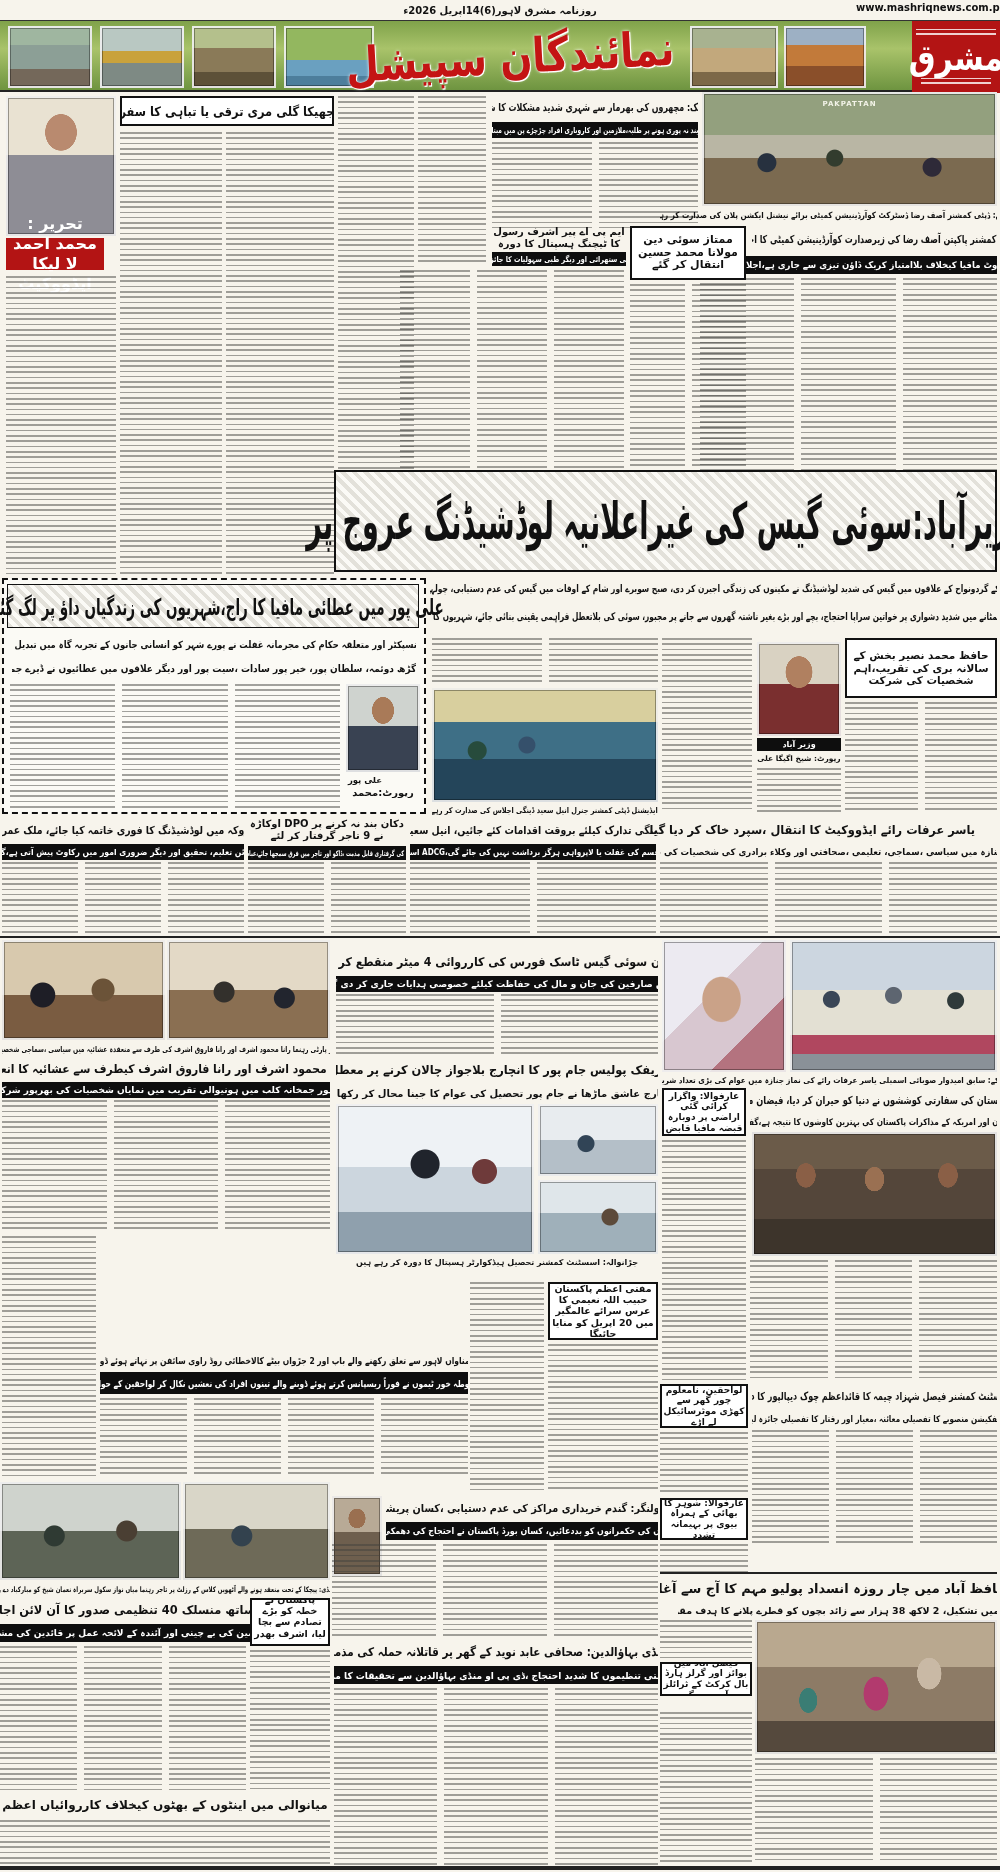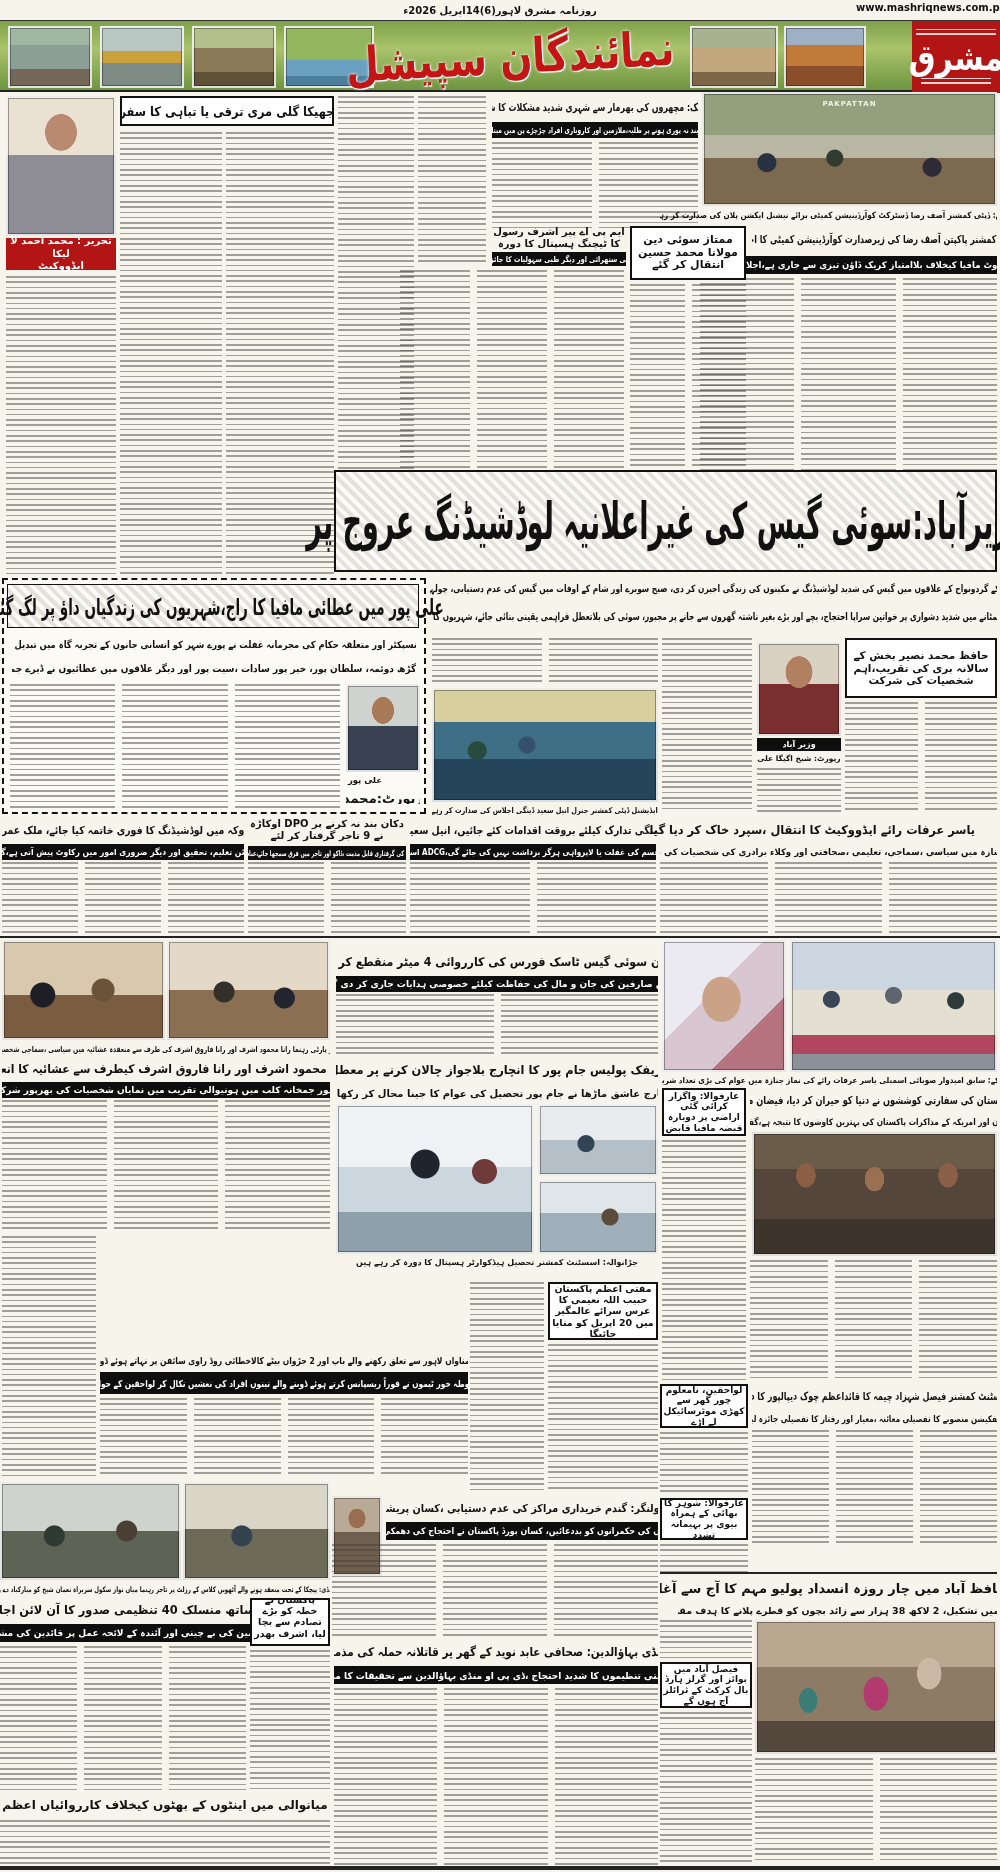--- a/index.html
+++ b/index.html
@@ -44,21 +44,21 @@
       <div class="wstripe" style="width:80px;height:8px;margin-bottom:2px"></div>
       <div style="font-size:30px;font-weight:900;transform:scale(1,1.15)">مشرق</div>
       <div class="wstripe" style="width:70px;height:7px;margin-top:2px"></div>
     </div>
   </div>
 
   <div class="abs boxh hl" style="left:120px;top:96px;width:214px;height:30px;font-size:13px">
       <span class="fit" style="--sx:.88">"جھیکا گلی مری ترقی یا تباہی کا سفر"</span>
     </div>
   <div class="abs ph" style="left:6px;top:96px;width:110px;height:140px;background-image:radial-gradient(ellipse 26px 30px at 50% 26%,#b98a6f 0 60%,transparent 62%),linear-gradient(180deg,#e9e2d2 0 42%,#8e8d95 42% 100%)"></div>
-  <div class="abs redbox" style="left:6px;top:238px;width:110px;height:32px;font-size:10px">
+  <div class="abs redbox" style="left:6px;top:238px;width:98px;height:32px;font-size:16px">
     <div>تحریر : محمد احمد لا لیکا</div>
     <div>ایڈووکیٹ</div>
   </div>
   <div class="abs tx" style="left:6px;top:276px;width:110px;height:298px"></div>
   <div class="abs tx" style="left:120px;top:132px;width:102px;height:442px"></div>
   <div class="abs tx" style="left:226px;top:132px;width:108px;height:442px"></div>
   <div class="abs tx" style="left:338px;top:96px;width:76px;height:378px"></div>
   <div class="abs tx" style="left:418px;top:96px;width:68px;height:170px"></div>
 
   <div class="abs hl" style="left:492px;top:94px;width:206px;height:26px;font-size:11px">
@@ -142,21 +142,21 @@
     <div class="abs hl" style="left:8px;top:78px;width:404px;height:20px;font-size:10px">
         <span class="fit" style="--sx:.9">خان گڑھ دوئمہ، سلطان پور، خیر پور سادات ،سیت پور اور دیگر علاقوں میں عطائیوں نے ڈیرے جما لئے</span>
       </div>
     <div class="abs cols" style="left:6px;top:104px;width:330px;height:124px">
         <div class="tx"></div>
         <div class="tx"></div>
         <div class="tx"></div>
       </div>
     <div class="abs ph" style="left:342px;top:104px;width:74px;height:88px;background-image:radial-gradient(ellipse 18px 22px at 50% 30%,#a97a58 0 60%,transparent 62%),linear-gradient(180deg,#cfd3cf 0 48%,#394252 48%)"></div>
     <div class="abs cap" style="left:324px;top:194px;width:74px;height:12px;font-size:8.5px">علی پور</div>
-    <div class="abs cap" style="left:342px;top:213px;width:74px;height:11px;font-size:13px">رپورٹ:محمد</div>
+    <div class="abs cap" style="left:342px;top:207px;width:74px;height:11px;font-size:10px">رپورٹ:محمد</div>
   </div>
 
   <div class="abs ph" style="left:432px;top:688px;width:226px;height:114px;background-image:radial-gradient(circle at 20% 55%,#274b3c 0 9px,transparent 10px),radial-gradient(circle at 42% 50%,#35506b 0 8px,transparent 9px),linear-gradient(180deg,#d8cf9e 0 30%,#3e6f86 30% 62%,#24455a 62%)"></div>
   <div class="abs cap" style="left:432px;top:804px;width:226px;height:12px;font-size:8px">
       <span class="fit" style="--sx:.82">اٹک: ایڈیشنل ڈپٹی کمشنر جنرل انیل سعید ڈینگی اجلاس کی صدارت کر رہے ہیں</span>
     </div>
 
   <div class="abs hr" style="left:0;top:936px;width:1000px;height:2px"></div>
 
   <div class="abs hl" style="left:644px;top:818px;width:337px;height:24px;font-size:12px">
@@ -357,17 +357,17 @@
     </div>
   <div class="abs hl" style="left:678px;top:1602px;width:319px;height:16px;font-size:9.5px">
       <span class="fit">ٹیمیں تشکیل، 2 لاکھ 38 ہزار سے زائد بچوں کو قطرے پلانے کا ہدف مقرر</span>
     </div>
   <div class="abs ph" style="left:755px;top:1620px;width:242px;height:134px;background-image:radial-gradient(ellipse 20px 26px at 72% 40%,#c9b9a5 0 60%,transparent 62%),radial-gradient(ellipse 22px 30px at 50% 55%,#b23a6e 0 55%,transparent 58%),radial-gradient(ellipse 16px 22px at 22% 60%,#3a7d74 0 55%,transparent 58%),linear-gradient(180deg,#b9a88f 0 35%,#8d7b66 35% 75%,#55493d 75%)"></div>
   <div class="abs cols" style="left:755px;top:1758px;width:242px;height:106px">
       <div class="tx"></div>
       <div class="tx"></div>
     </div>
   <div class="abs tx" style="left:660px;top:1620px;width:92px;height:38px"></div>
-  <div class="abs boxh hlw" style="left:660px;top:1662px;width:92px;height:46px;font-size:9px">فیصل آباد میں بوائز اور گرلز ہارڈ بال کرکٹ کے ٹرائلز آج ہوں گے</div>
+  <div class="abs boxh hlw" style="left:660px;top:1662px;width:92px;height:34px;font-size:9px">فیصل آباد میں بوائز اور گرلز ہارڈ بال کرکٹ کے ٹرائلز آج ہوں گے</div>
   <div class="abs tx" style="left:660px;top:1712px;width:92px;height:152px"></div>
 
   <div class="abs hr" style="left:0;top:1866px;width:1000px;height:4px"></div>
 </div>
 
 </body></html>

